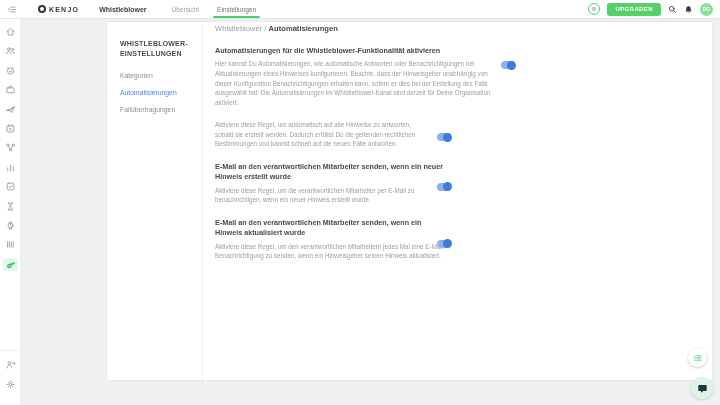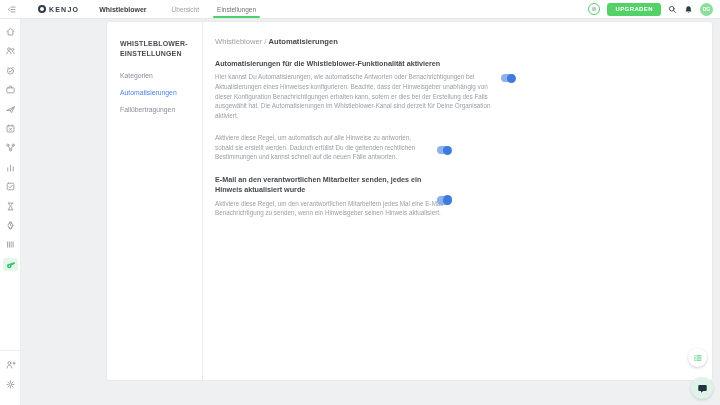--- a/index.html
+++ b/index.html
@@ -48,21 +48,21 @@
     background:#fff; border-radius:2px; box-shadow:0 0 3px rgba(0,0,0,.07); }
   .settings-nav { position:absolute; left:0; top:0; bottom:0; width:96px;
     border-right:1px solid #ededef; padding:17px 8px 0 13px; }
   .nav-heading { font-size:7px; font-weight:700; color:#474c52; line-height:1.45;
     letter-spacing:.2px; }
   .nav-items { margin-top:13px; }
   .nav-item { font-size:6.8px; color:#8a9099; margin-bottom:10px; cursor:pointer; }
   .nav-item.active { color:#4d82f3; }
 
   
-  .main { position:absolute; left:97px; right:0; top:0; bottom:0; padding:15px 0 0 11px; }
+  .main { position:absolute; left:97px; right:0; top:0; bottom:0; padding:2px 0 0 11px; }
   .breadcrumb { font-size:7.6px; margin-bottom:13px; }
   .crumb-parent { color:#9aa0a6; }
   .crumb-current { color:#45494e; font-weight:600; }
   .section { position:relative; margin-bottom:13px; }
   .sec-title { font-size:7.2px; font-weight:700; color:#45494e; line-height:1.45; margin-bottom:3px; }
   .sec-body { font-size:6.3px; color:#9aa0a6; line-height:1.52; }
   .section-0 .sec-text { width:284px; }
   .section-1 .sec-text { width:216px; }
   .section-2 .sec-text { width:233px; }
   .section-3 .sec-text { width:233px; }
@@ -283,27 +283,31 @@
   </div>
         <div class="section section-1">
     <div class="sec-text">
       <div class="sec-body">Aktiviere diese Regel, um automatisch auf alle Hinweise zu antworten, sobald sie erstellt werden. Dadurch erfüllst Du die geltenden rechtlichen Bestimmungen und kannst schnell auf die neuen Fälle antworten.</div>
     </div>
     <div class="toggle">
             <div class="knob"></div>
           </div>
   </div>
         <div class="section section-2">
+    <div class="sec-text">
+      <div class="sec-title">E-Mail an den verantwortlichen Mitarbeiter senden, wenn ein neuer Hinweis erstellt wurde</div>
+      <div class="sec-body">Aktiviere diese Regel, um die verantwortlichen Mitarbeiter per E-Mail zu benachrichtigen, wenn ein neuer Hinweis erstellt wurde.</div>
+    </div>
     <div class="toggle">
             <div class="knob"></div>
           </div>
   </div>
         <div class="section section-3">
     <div class="sec-text">
-      <div class="sec-title">E-Mail an den verantwortlichen Mitarbeiter senden, jedes ein Hinweis aktualisiert wurde</div>
+      <div class="sec-title">E-Mail an den verantwortlichen Mitarbeiter senden, wenn ein Hinweis aktualisiert wurde</div>
       <div class="sec-body">Aktiviere diese Regel, um den verantwortlichen Mitarbeitern jedes Mal eine E-Mail-Benachrichtigung zu senden, wenn ein Hinweisgeber seinen Hinweis aktualisiert.</div>
     </div>
     <div class="toggle">
             <div class="knob"></div>
           </div>
   </div>
       </div>
   </div>
 </div>
 

